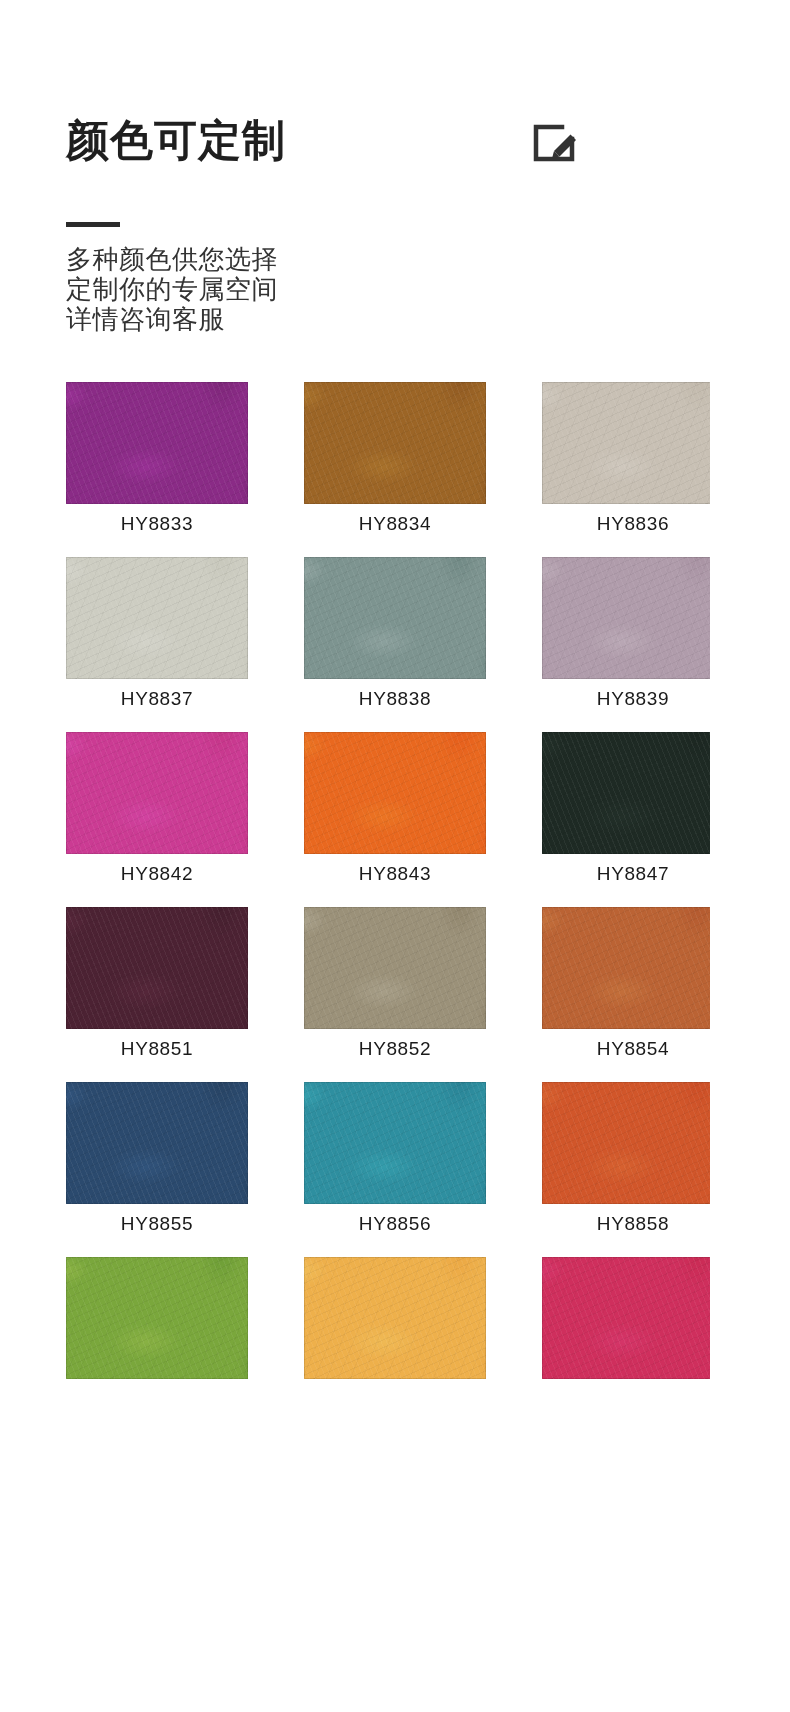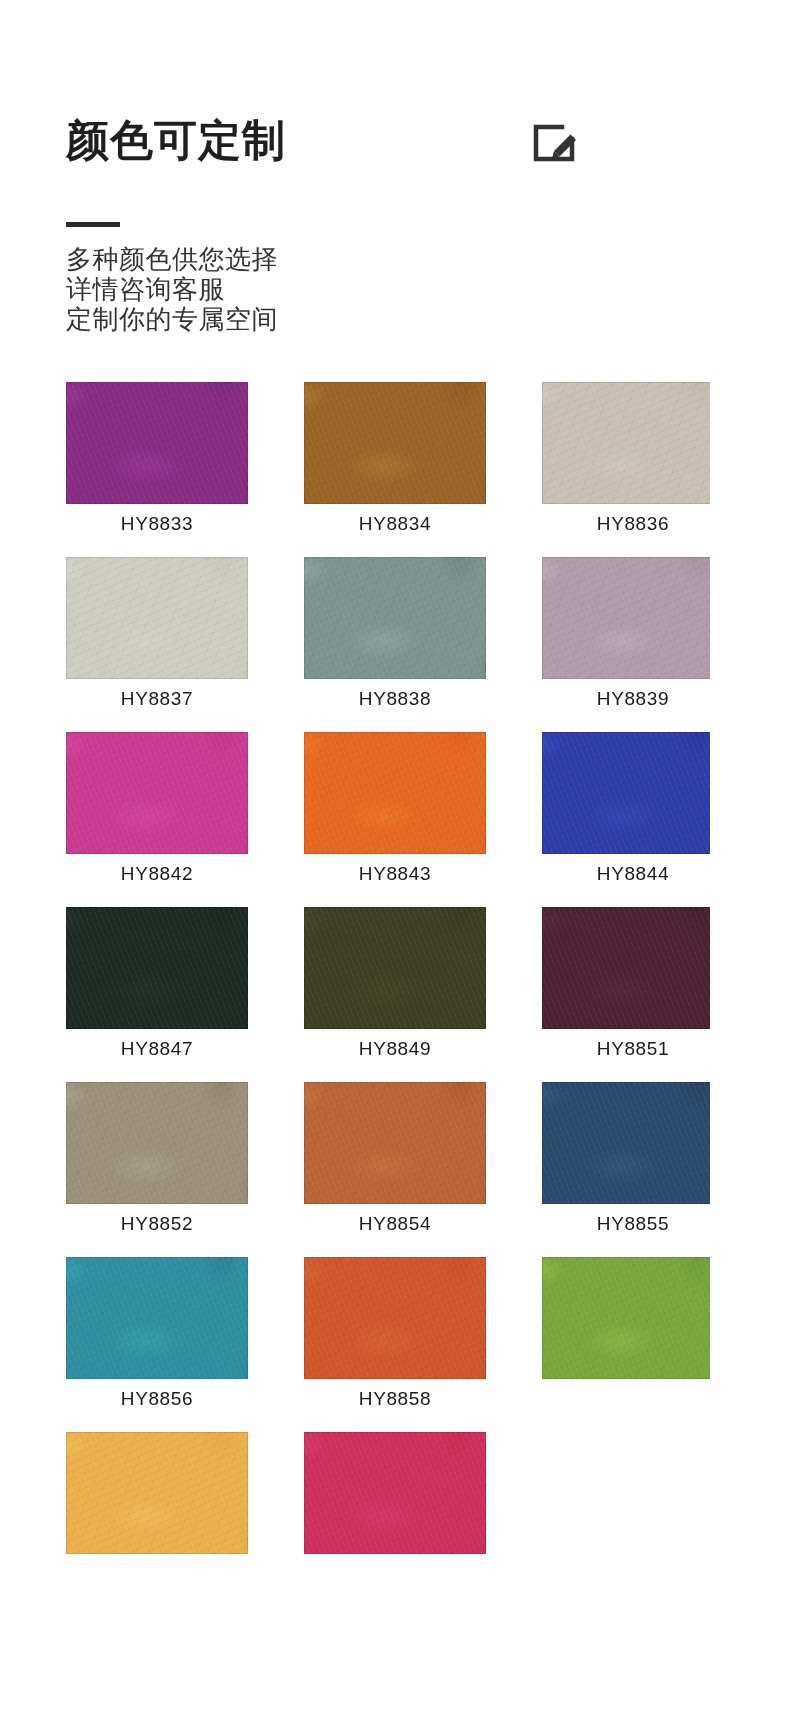--- a/index.html
+++ b/index.html
@@ -159,22 +159,22 @@
           <path d="M22 34 L20 41.5 L27.5 39.5 Z" fill="#333333"></path>
         </svg>
       </span>
     </div>
   </div>
 
   <div class="rule"></div>
 
   <div class="subtitle">
     <div class="subtitle-line">多种颜色供您选择</div>
+    <div class="subtitle-line">定制你的专属空间</div>
     <div class="subtitle-line">详情咨询客服</div>
-    <div class="subtitle-line">定制你的专属空间</div>
   </div>
 
   <div class="swatch-grid" id="swatch-grid">
       <div class="swatch-cell">
         <div class="swatch-chip" style="background-color: rgb(138, 43, 134);"></div>
         <div class="swatch-label">HY8833</div>
       </div>
       <div class="swatch-cell">
         <div class="swatch-chip" style="background-color: rgb(156, 101, 38);"></div>
         <div class="swatch-label">HY8834</div>
@@ -197,32 +197,24 @@
       </div>
       <div class="swatch-cell">
         <div class="swatch-chip" style="background-color: rgb(203, 59, 147);"></div>
         <div class="swatch-label">HY8842</div>
       </div>
       <div class="swatch-cell">
         <div class="swatch-chip" style="background-color: rgb(233, 104, 31);"></div>
         <div class="swatch-label">HY8843</div>
       </div>
       <div class="swatch-cell">
-        <div class="swatch-chip" style="background-color: rgb(47, 60, 171);"></div>
-        <div class="swatch-label">HY8844</div>
-      </div>
-      <div class="swatch-cell">
         <div class="swatch-chip" style="background-color: rgb(30, 42, 36);"></div>
         <div class="swatch-label">HY8847</div>
       </div>
       <div class="swatch-cell">
-        <div class="swatch-chip" style="background-color: rgb(61, 62, 34);"></div>
-        <div class="swatch-label">HY8849</div>
-      </div>
-      <div class="swatch-cell">
         <div class="swatch-chip" style="background-color: rgb(76, 34, 51);"></div>
         <div class="swatch-label">HY8851</div>
       </div>
       <div class="swatch-cell">
         <div class="swatch-chip" style="background-color: rgb(155, 145, 121);"></div>
         <div class="swatch-label">HY8852</div>
       </div>
       <div class="swatch-cell">
         <div class="swatch-chip" style="background-color: rgb(187, 99, 52);"></div>
         <div class="swatch-label">HY8854</div>

